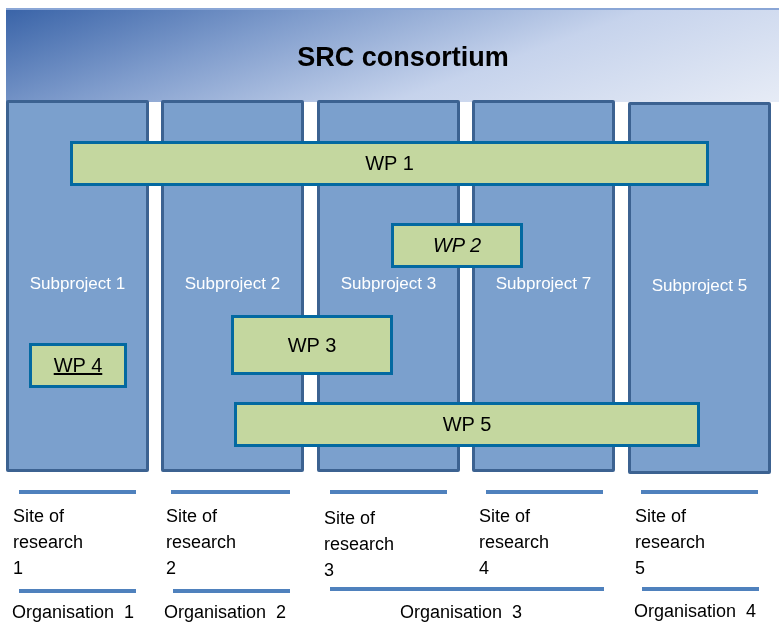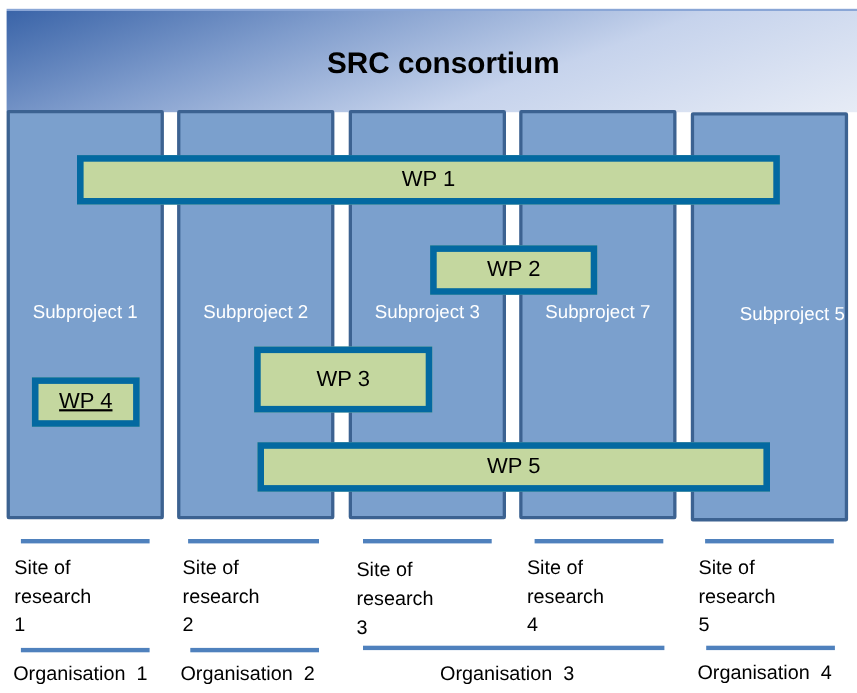--- a/index.html
+++ b/index.html
@@ -13,21 +13,21 @@
   }
   .header-title { font-size:27px; font-weight:bold; color:#000; padding-top:2px; }
   .subproject {
     position:absolute; top:100px; width:137px; height:366px;
     background:#7ba0cd; border:3px solid #3c6291; border-radius:2px;
     display:flex; align-items:center; justify-content:center;
     color:#ffffff; font-size:17px;
   }
   .subproject span { margin-top:-4px; }
   .wp {
-    position:absolute; background:#c4d79f; border:6px solid #0369a1;
+    position:absolute; background:#c4d79f; border:3px solid #0369a1;
     display:flex; align-items:center; justify-content:center;
     font-size:20px; color:#000; box-sizing:border-box;
   }
   .line { position:absolute; height:4px; background:#4f81bd; }
   .site {
     position:absolute; top:503px; width:130px; text-align:left;
     font-size:18px; line-height:26px; color:#000;
   }
   .org { position:absolute; top:602px; font-size:18px; color:#000; white-space:pre; }
 </style>
@@ -43,26 +43,26 @@
   </div>
 <div class="subproject" style="left:161px;">
     <span>Subproject 2</span>
   </div>
 <div class="subproject" style="left:317px;">
     <span>Subproject 3</span>
   </div>
 <div class="subproject" style="left:472px;">
     <span>Subproject 7</span>
   </div>
-<div class="subproject" style="left:628px; top:102px;justify-content:flex-end;">
+<div class="subproject" style="left:628px; top:102px;">
     <span>Subproject 5</span>
   </div>
 
 <div class="wp" style="left:70px; top:141px; width:639px; height:45px;">WP 1</div>
-<div class="wp" style="left:391px; top:223px; width:152px; height:45px;">WP 2</div>
+<div class="wp" style="left:391px; top:223px; width:132px; height:45px;font-style:italic;">WP 2</div>
 <div class="wp" style="left:231px; top:315px; width:162px; height:60px;">WP 3</div>
 <div class="wp" style="left:29px; top:343px; width:98px; height:45px;text-decoration:underline;">WP 4</div>
 <div class="wp" style="left:234px; top:402px; width:466px; height:45px;">WP 5</div>
 
 <div class="line" style="left:19px; top:490px; width:117px;"></div>
 <div class="line" style="left:171px; top:490px; width:119px;"></div>
 <div class="line" style="left:330px; top:490px; width:117px;"></div>
 <div class="line" style="left:486px; top:490px; width:117px;"></div>
 <div class="line" style="left:641px; top:490px; width:117px;"></div>
 

